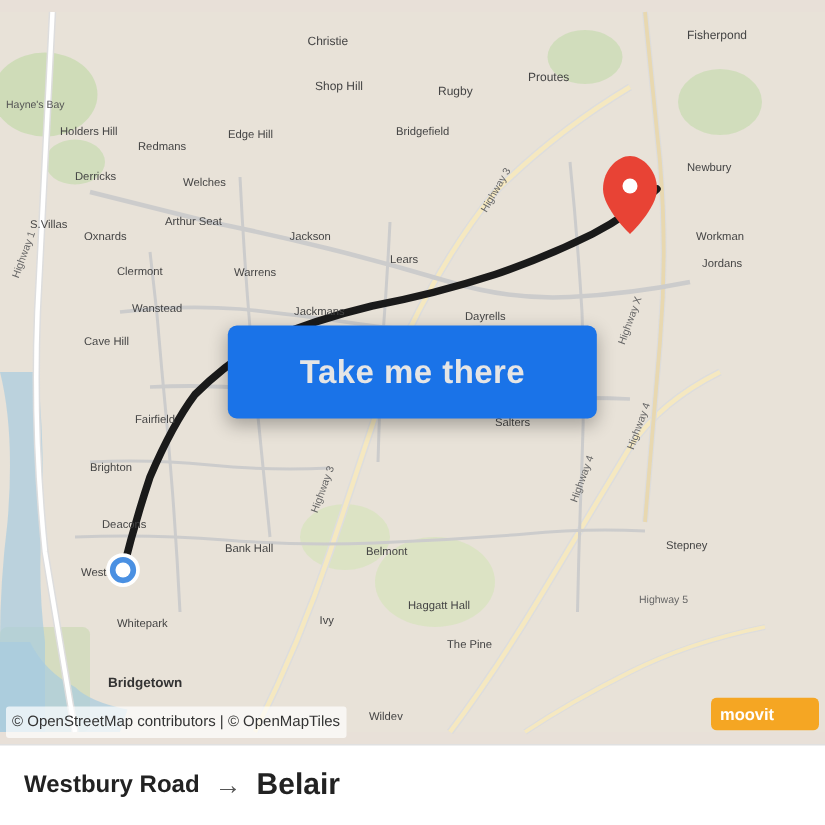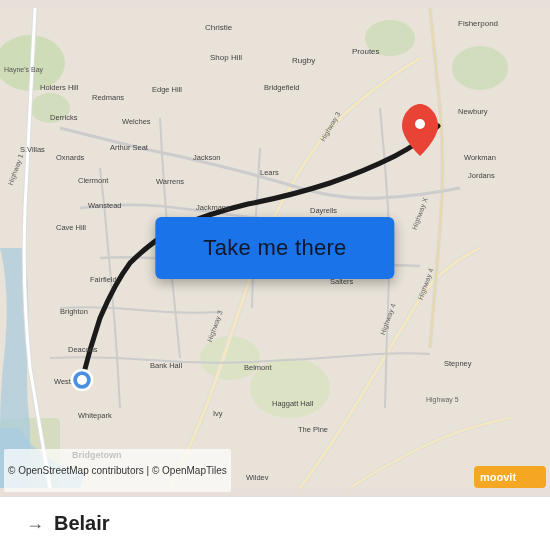--- a/index.html
+++ b/index.html
@@ -35,42 +35,42 @@
       width: 100%; height: 100%;
     }
 
     
     #take-me-there-btn {
       position: absolute;
       top: 50%;
       left: 50%;
       transform: translate(-50%, -50%);
       background: #1a73e8;
-      color: #0f172a;
+      color: #e5e5e5;
       border: none;
       border-radius: 6px;
       padding: 18px 48px;
       font-size: 22px;
-      font-weight: normal;
+      font-weight: bold;
       cursor: pointer;
       white-space: nowrap;
       box-shadow: 0 4px 12px rgba(0,0,0,0.3);
       letter-spacing: 0.3px;
       z-index: 10;
     }
 
     
     #map-attribution {
       position: absolute;
       bottom: 4px;
       left: 4px;
       font-size: 10px;
       color: #333;
       background: rgba(255,255,255,0.7);
-      padding: 16px 4px;
+      padding: 5px 4px;
       border-radius: 2px;
       z-index: 5;
     }
 
     #moovit-logo {
       position: absolute;
       bottom: 4px;
       right: 4px;
       z-index: 5;
       margin-top: 20px;
@@ -215,17 +215,18 @@
 
     <div id="moovit-logo">
       <svg width="72" height="22" viewBox="0 0 72 22">
         <rect width="72" height="22" rx="4" fill="#f5a623"></rect>
         <text x="6" y="15" font-size="11" font-weight="bold" font-family="Arial" fill="#fff">moovit</text>
       </svg>
     </div>
   </div>
 
   <div id="bottom-bar">
+    <span id="origin-label">Westbury Road</span>
     <span id="arrow-icon">→</span>
     <span id="destination-label">Belair</span>
   </div>
 
 </div>
 
 </body></html>

